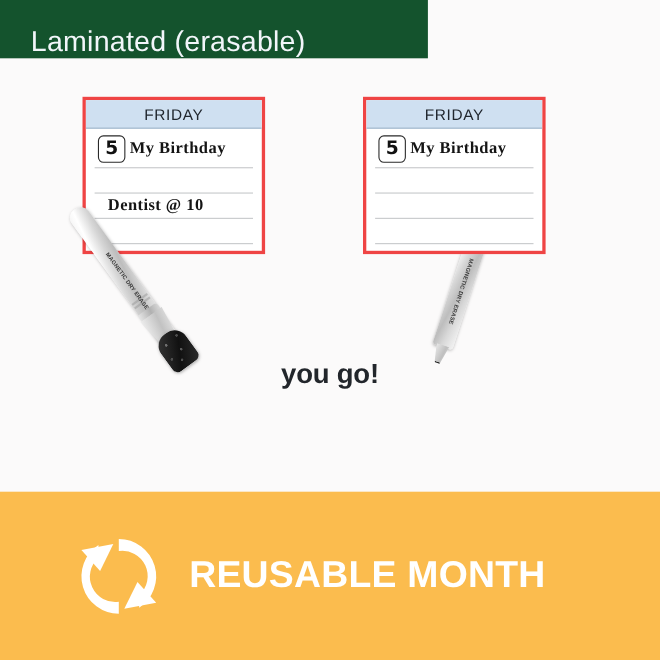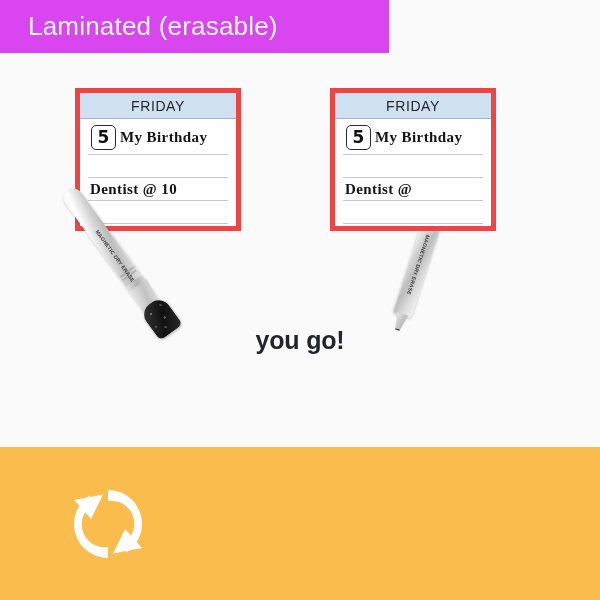--- a/index.html
+++ b/index.html
@@ -8,38 +8,38 @@
     position:relative;
     background:#fbfafa;
     font-family:"Liberation Sans", sans-serif;
     overflow:hidden;
   }
 
   
   .top-banner{
     position:absolute; left:0; top:0;
     width:389px; height:53px;
-    background:#d946ef;
-    display:flex; align-items:center;
+    background:#14532d;
+    display:flex; align-items:flex-end;
   }
   .top-banner-text{
     color:#f2f6fa;
     font-size:26px;
     font-weight:400;
     letter-spacing:0.2px;
     padding-left:28px;
     white-space:nowrap;
   }
 
   
   .card{
     position:absolute;
     width:166px; height:143px;
     background:#ffffff;
-    border:5px solid #ef4444;
+    border:3px solid #ef4444;
     overflow:hidden;
   }
   .card-left { left:75px;  top:88px; }
   .card-right{ left:330px; top:88px; }
 
   .card-header{
     height:26px;
     background:#cfe0f1;
     border-bottom:1px solid #9fb4c9;
     display:flex; align-items:center; justify-content:center;
@@ -76,21 +76,21 @@
   }
 
   .hand{
     position:absolute;
     font-family:Liberation Serif, serif;
     font-weight:700;
     color:#141414;
     white-space:nowrap;
   }
   .hand.evt1{ left:40px; top:10px; font-size:15px; letter-spacing:0.4px; }
-  .hand.evt2{ left:10px; top:62px; font-size:15px; letter-spacing:0.4px; }
+  .hand.evt2{ left:20px; top:62px; font-size:15px; letter-spacing:0.4px; }
 
   
   .pen{ position:absolute; transform-origin:50% 50%; }
   .pen-body{
     position:absolute; left:0; top:0;
     width:19px; height:152px;
     border-radius:9px 9px 3px 3px;
     background:linear-gradient(100deg,
         #f4f4f4 0%, #ffffff 16%, #d6d6d6 40%,
         #bdbdbd 58%, #d8d8d8 76%, #f2f2f2 100%);
@@ -251,21 +251,20 @@
   </div>
   <div class="card-body">
     <div class="rule r1"></div>
     <div class="rule r2"></div>
     <div class="rule r3"></div>
     <div class="rule r4"></div>
     <div class="daybox">
       <span>5</span>
     </div>
     <div class="hand evt1">My Birthday</div>
-    <div class="hand evt2">Dentist @</div>
   </div>
 </div>
 
 <div class="pen pen-right">
   <div class="pen-body"></div>
   <div class="pen-band b1"></div>
   <div class="pen-band b2"></div>
   <div class="pen-collar"></div>
   <div class="pen-neck"></div>
   <div class="pen-eraser"></div>
@@ -280,14 +279,15 @@
 <div class="bottom-banner">
   <svg class="recycle-icon" viewBox="0 0 100 100">
 
     <path fill="#ffffff" d="M50 84 A34 34 0 0 1 31.5 21.5 L31.5 33 A23 23 0 0 0 50 73 Z"></path>
     <polygon fill="#ffffff" points="16,26 45,20.5 33,45"></polygon>
 
     <path fill="#ffffff" d="M50 16 A34 34 0 0 1 68.5 78.5 L68.5 67 A23 23 0 0 0 50 27 Z"></path>
     <polygon fill="#ffffff" points="84,74 55,79.5 67,55"></polygon>
   </svg>
   <div class="bottom-text">
+    <div>REUSABLE MONTH</div>
   </div>
 </div>
 
 </body></html>

